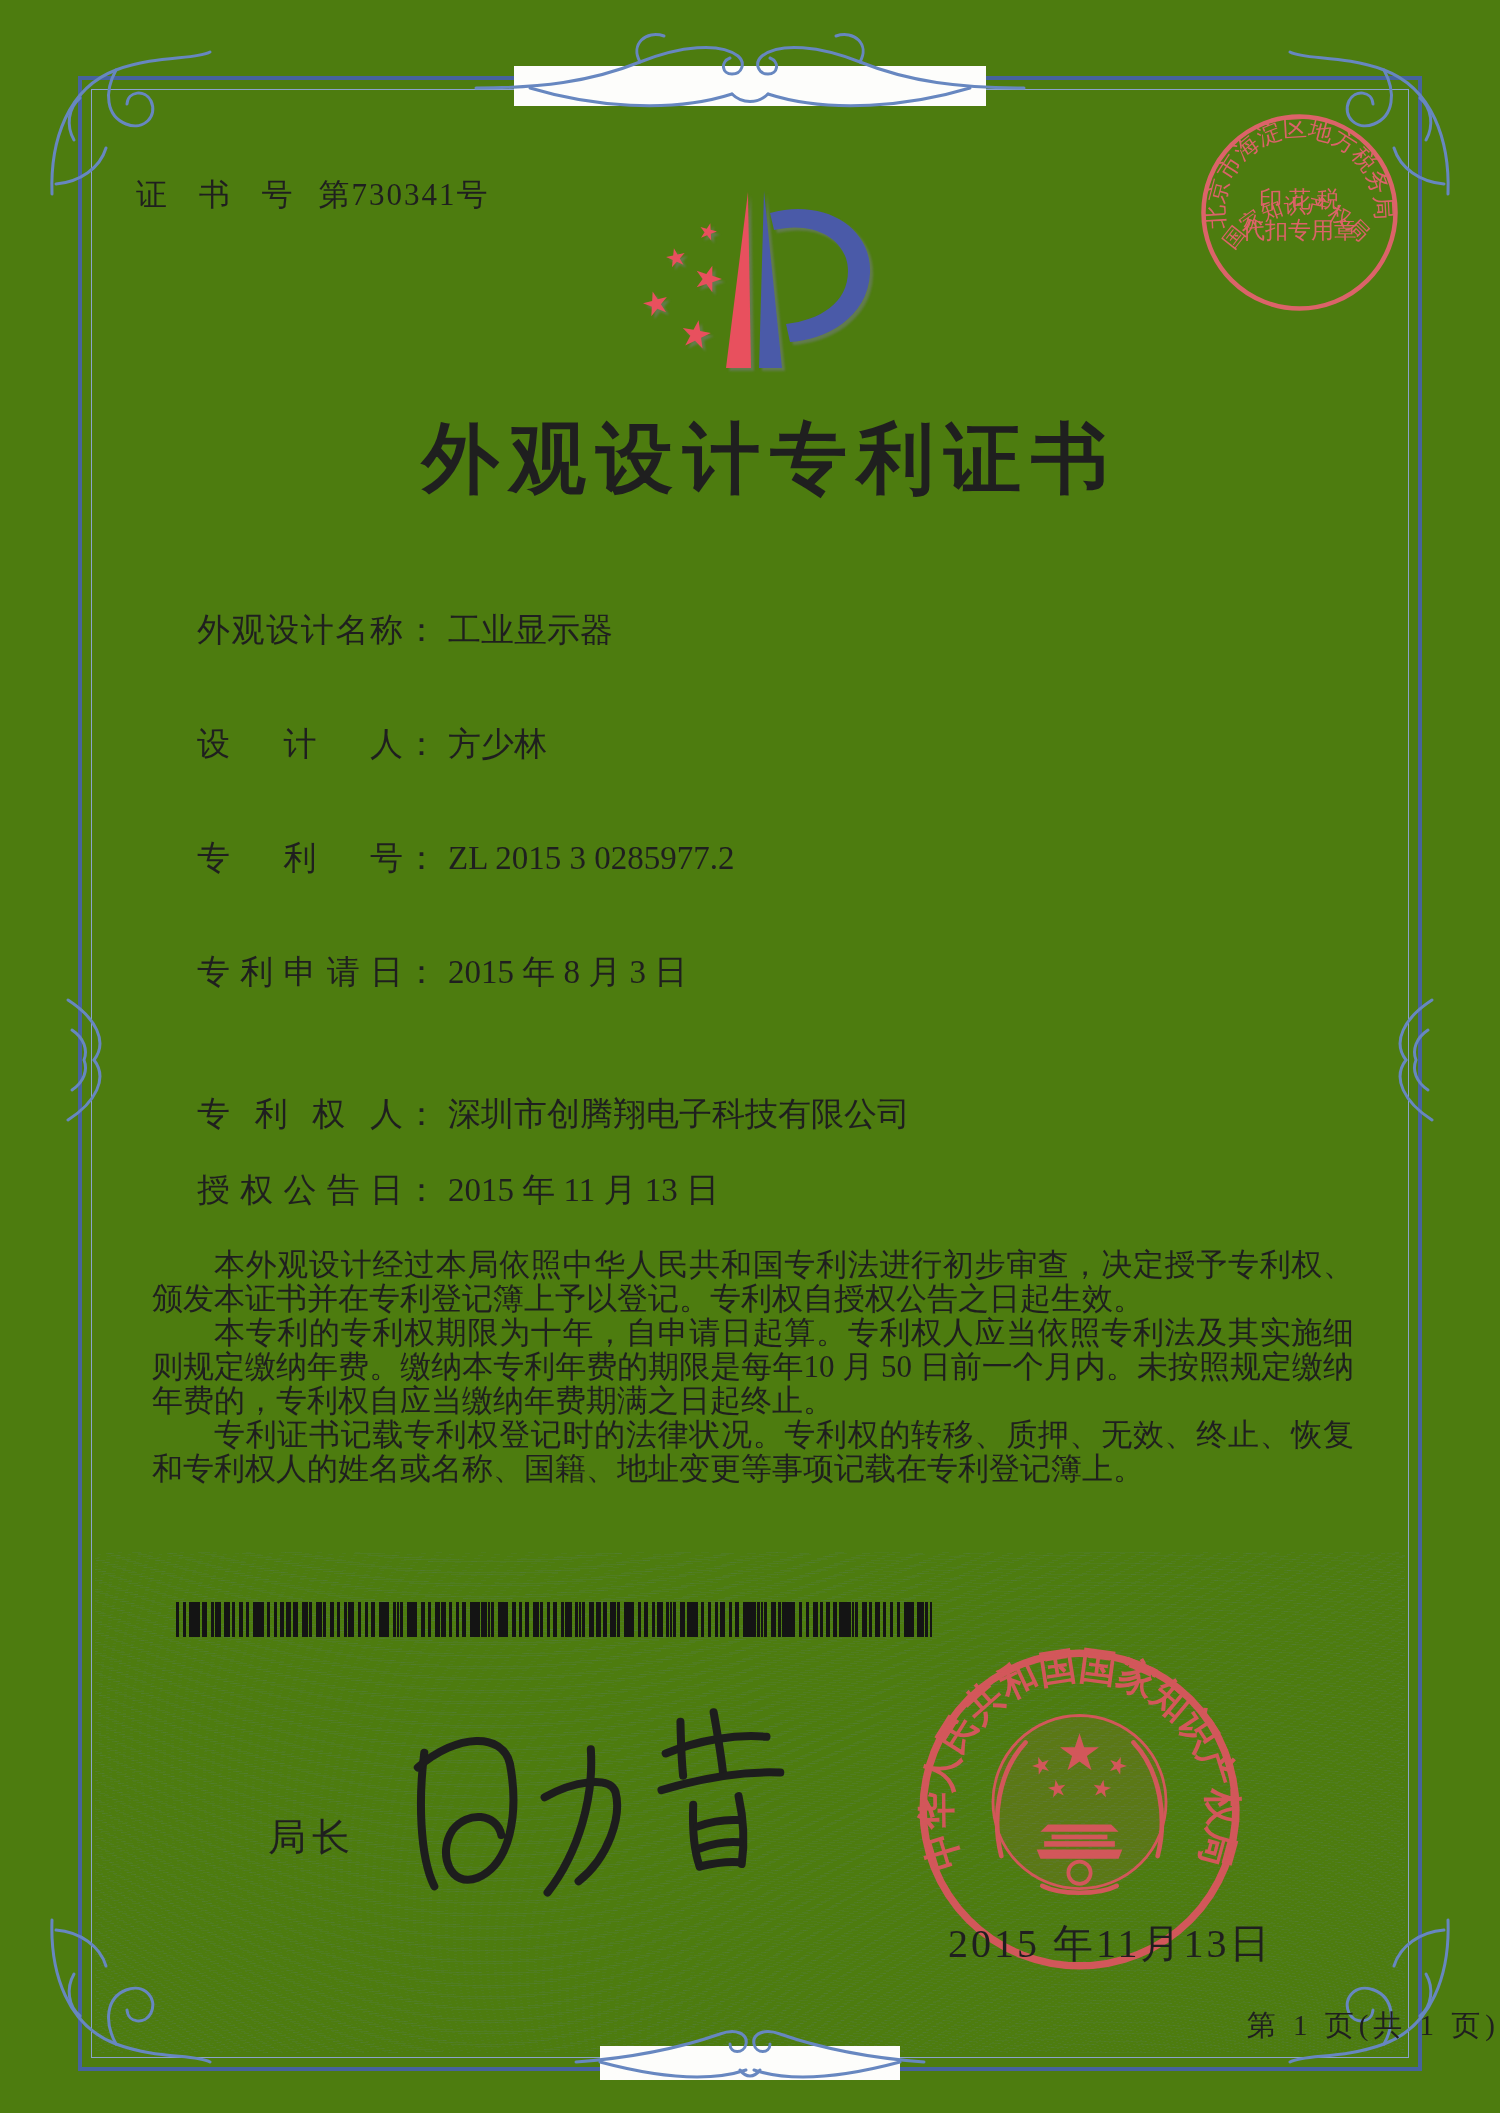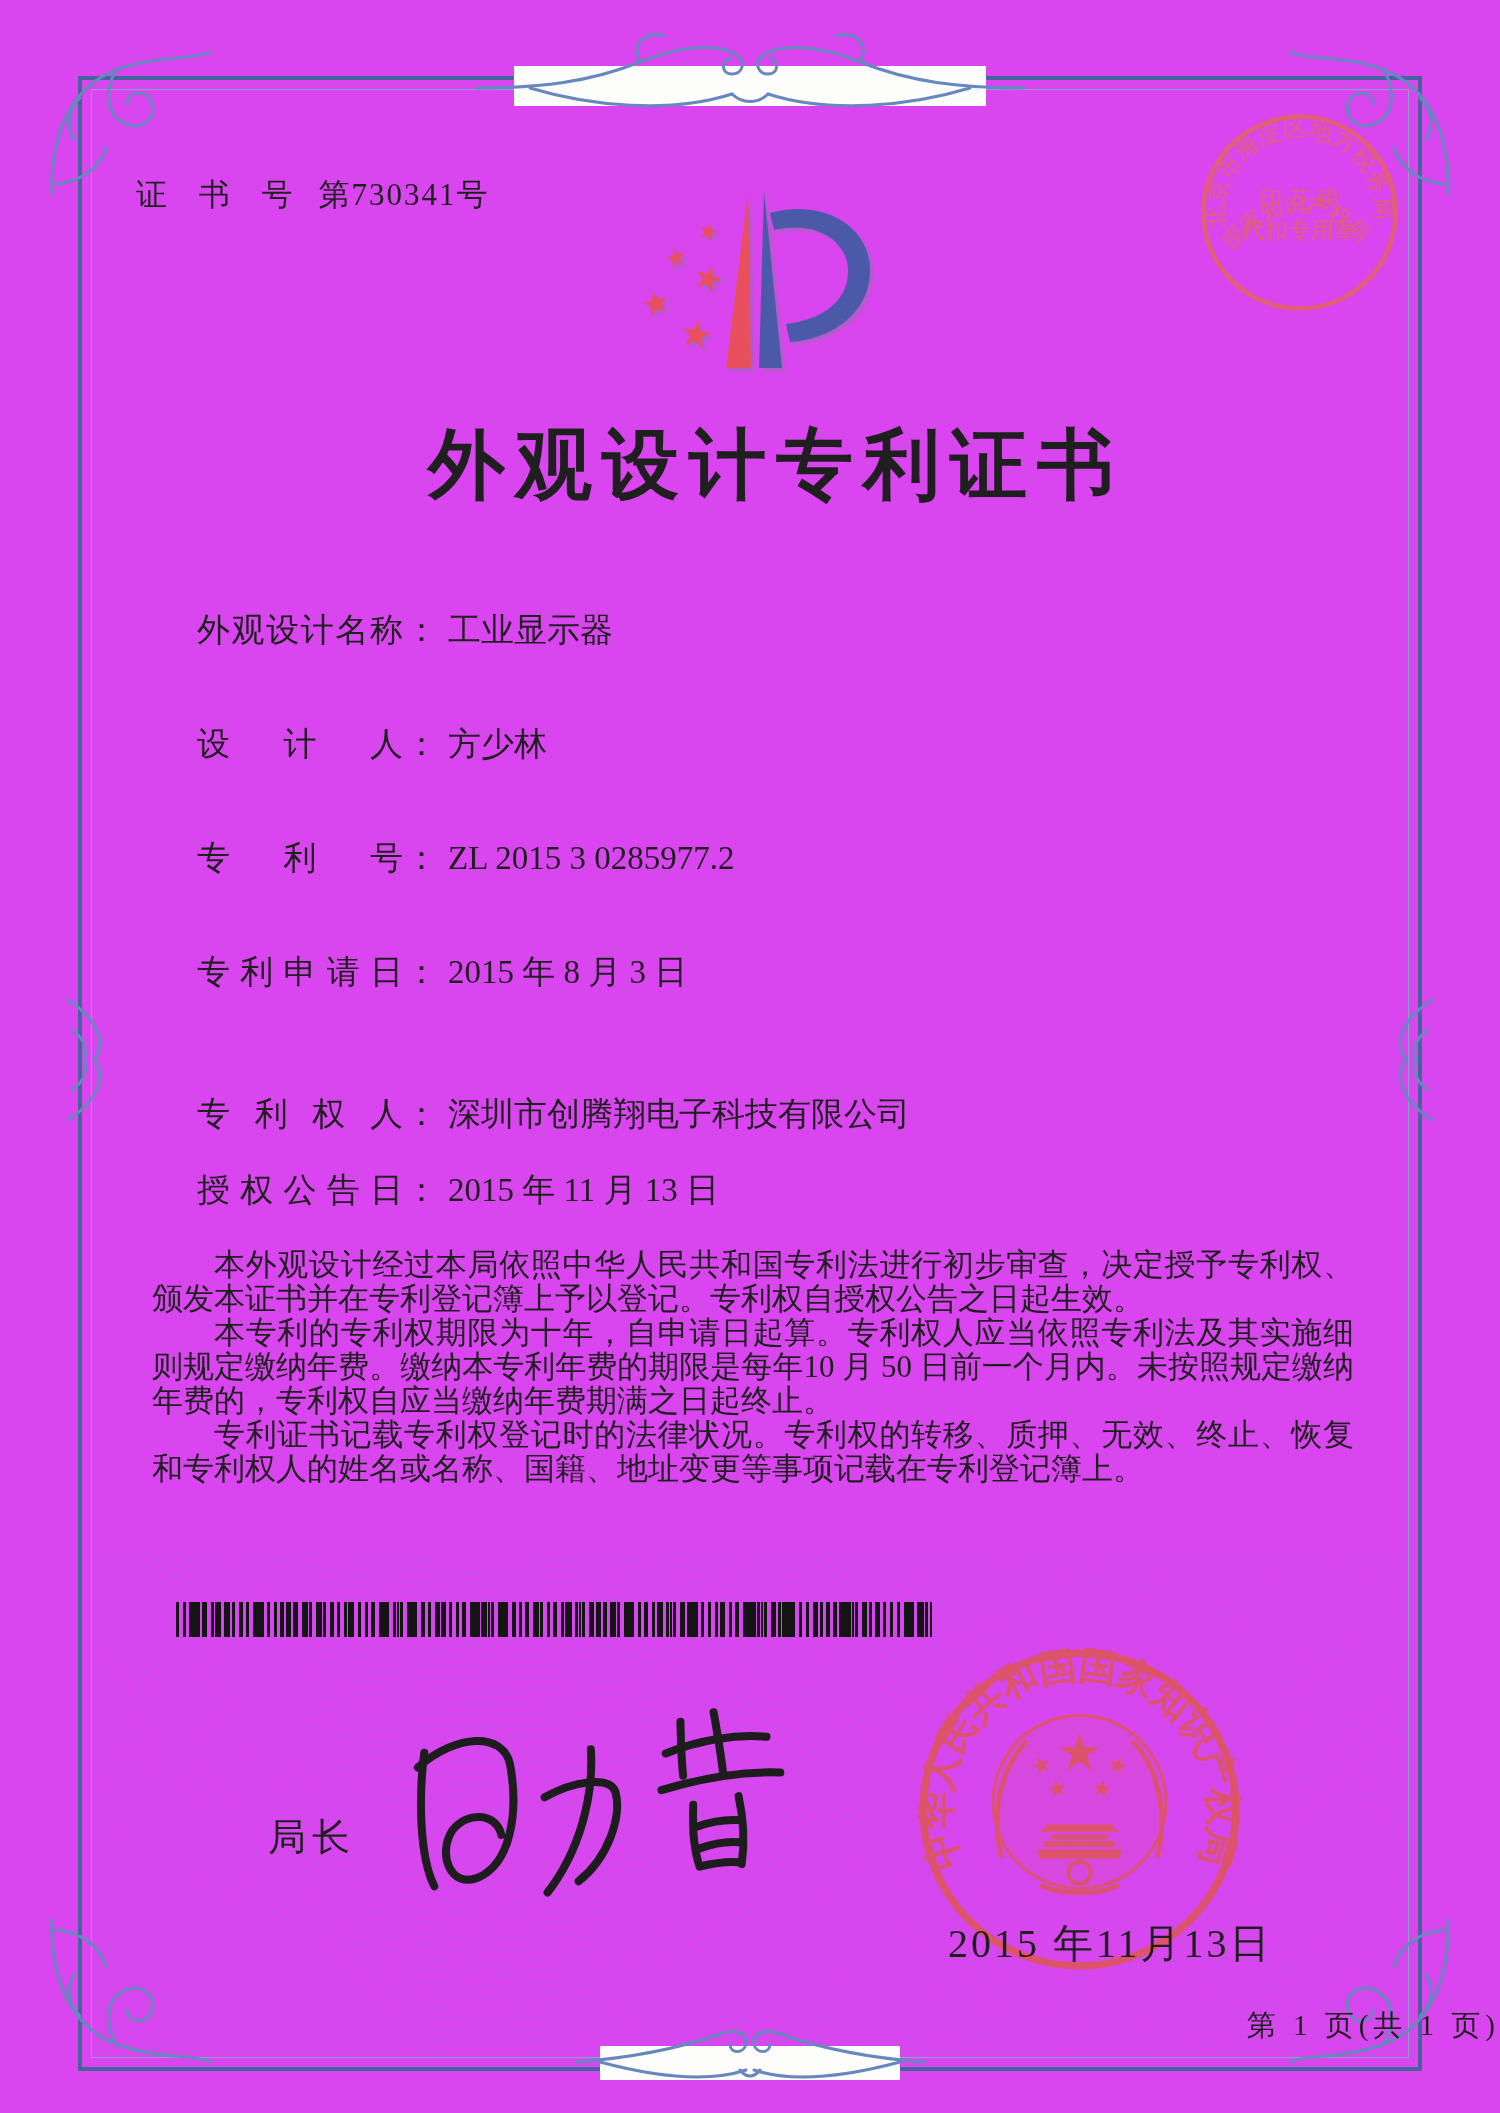--- a/index.html
+++ b/index.html
@@ -1,35 +1,35 @@
 <!DOCTYPE html>
 <html><head>
 <meta charset="utf-8">
 <style>
   html,body{margin:0;padding:0;background:#e9e9e6;}
-  .page{position:relative;width:1500px;height:2113px;margin:0 auto;background:#d946ef;
+  .page{position:relative;width:1500px;height:2113px;margin:0 auto;background:#4d7c0f;
         overflow:hidden;font-family:"Liberation Serif","DejaVu Serif",serif;color:#1f1f1f;}
   
   .frame-outer{position:absolute;left:78px;right:78px;top:76px;bottom:42px;
                border:4px solid #46639e;pointer-events:none;}
   .frame-inner{position:absolute;left:91px;right:91px;top:89px;bottom:55px;
                border:1.5px solid #8aa2cc;pointer-events:none;}
   .orn{position:absolute;pointer-events:none;}
   .orn svg{display:block;}
   .waves{position:absolute;left:95px;right:95px;top:1552px;bottom:60px;
     background:
       repeating-radial-gradient(140% 100% at 30% 145%, rgba(100,130,185,.11) 0 1.2px, transparent 1.2px 8px),
       repeating-radial-gradient(140% 100% at 78% 155%, rgba(100,130,185,.08) 0 1.2px, transparent 1.2px 10px);}
   
   .certno{position:absolute;left:136px;top:174px;font-size:31px;letter-spacing:2px;}
   .certno .lbl{letter-spacing:12px;}
   .certno .val{margin-left:14px;}
   .logo{position:absolute;left:620px;top:168px;filter:drop-shadow(3px 3px 1px rgba(125,125,150,.45));}
   .tax-stamp{position:absolute;left:1197px;top:110px;opacity:.95;}
-  .title{position:absolute;left:400px;top:408px;width:740px;margin:6px;text-align:center;
+  .title{position:absolute;left:400px;top:408px;width:740px;margin:0;text-align:center;
          font-size:77px;font-weight:bold;letter-spacing:10px;white-space:nowrap;}
   
   .field{position:absolute;left:197px;font-size:33px;white-space:nowrap;}
   .flabel{display:inline-block;width:206px;text-align:justify;text-align-last:justify;vertical-align:top;}
   .fcolon{margin:0 10px 0 2px;}
   
   .legal{position:absolute;left:152px;top:1248px;width:1202px;font-size:31px;line-height:34px;
          text-align:justify;}
   .legal p{margin:0;text-indent:2em;}
   

